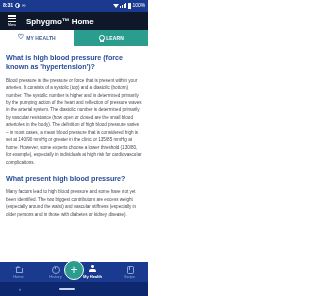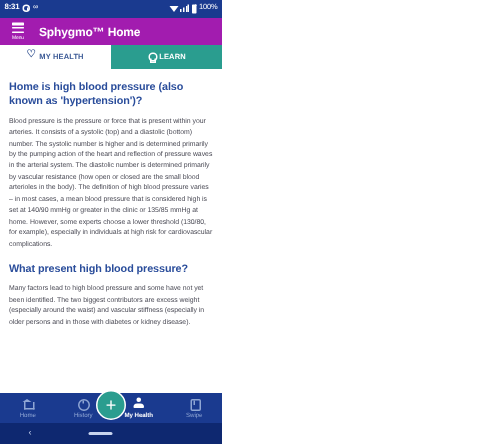--- a/index.html
+++ b/index.html
@@ -59,21 +59,21 @@
     position:relative;background:#fff;
   }
   .ic-batt:before{
     content:"";position:absolute;left:0.9px;top:-1.3px;width:1.4px;height:0.8px;background:#fff;
   }
   .sb-pct{ font-size:5px; }
 
   
   .appbar{
     height:18px;
-    background:#a21caf;
+    background:#0f172a;
     display:flex; align-items:center;
     padding:0 5px;
     color:#ffffff;
   }
   .menu-btn{
     width:14px; display:flex; flex-direction:column; align-items:center;
     cursor:pointer;
   }
   .menu-bars{
     width:8px; height:6.5px;
@@ -308,21 +308,21 @@
     </div>
     <div class="subtab s2 active">
       <span class="lbl">High Blood Pressure (Hypertension)</span>
     </div>
     <div class="subtab s3">
       <span class="lbl">Home Blood Pr</span>
     </div>
   </div>
 
   <div class="content">
-    <h2 class="qhead">Home is high blood pressure (also known as 'hypertension')?</h2>
+    <h2 class="qhead">What is high blood pressure (force known as 'hypertension')?</h2>
     <p class="body">Blood pressure is the pressure or force that is present within your arteries. It consists of a systolic (top) and a diastolic (bottom) number. The systolic number is higher and is determined primarily by the pumping action of the heart and reflection of pressure waves in the arterial system. The diastolic number is determined primarily by vascular resistance (how open or closed are the small blood arterioles in the body). The definition of high blood pressure varies – in most cases, a mean blood pressure that is considered high is set at 140/90 mmHg or greater in the clinic or 135/85 mmHg at home. However, some experts choose a lower threshold (130/80, for example), especially in individuals at high risk for cardiovascular complications.</p>
     <h2 class="qhead second">What present high blood pressure?</h2>
     <p class="body">Many factors lead to high blood pressure and some have not yet been identified. The two biggest contributors are excess weight (especially around the waist) and vascular stiffness (especially in older persons and in those with diabetes or kidney disease).</p>
   </div>
 
   <div class="fab">
     <span>+</span>
   </div>
 
   <div class="bottomnav">

